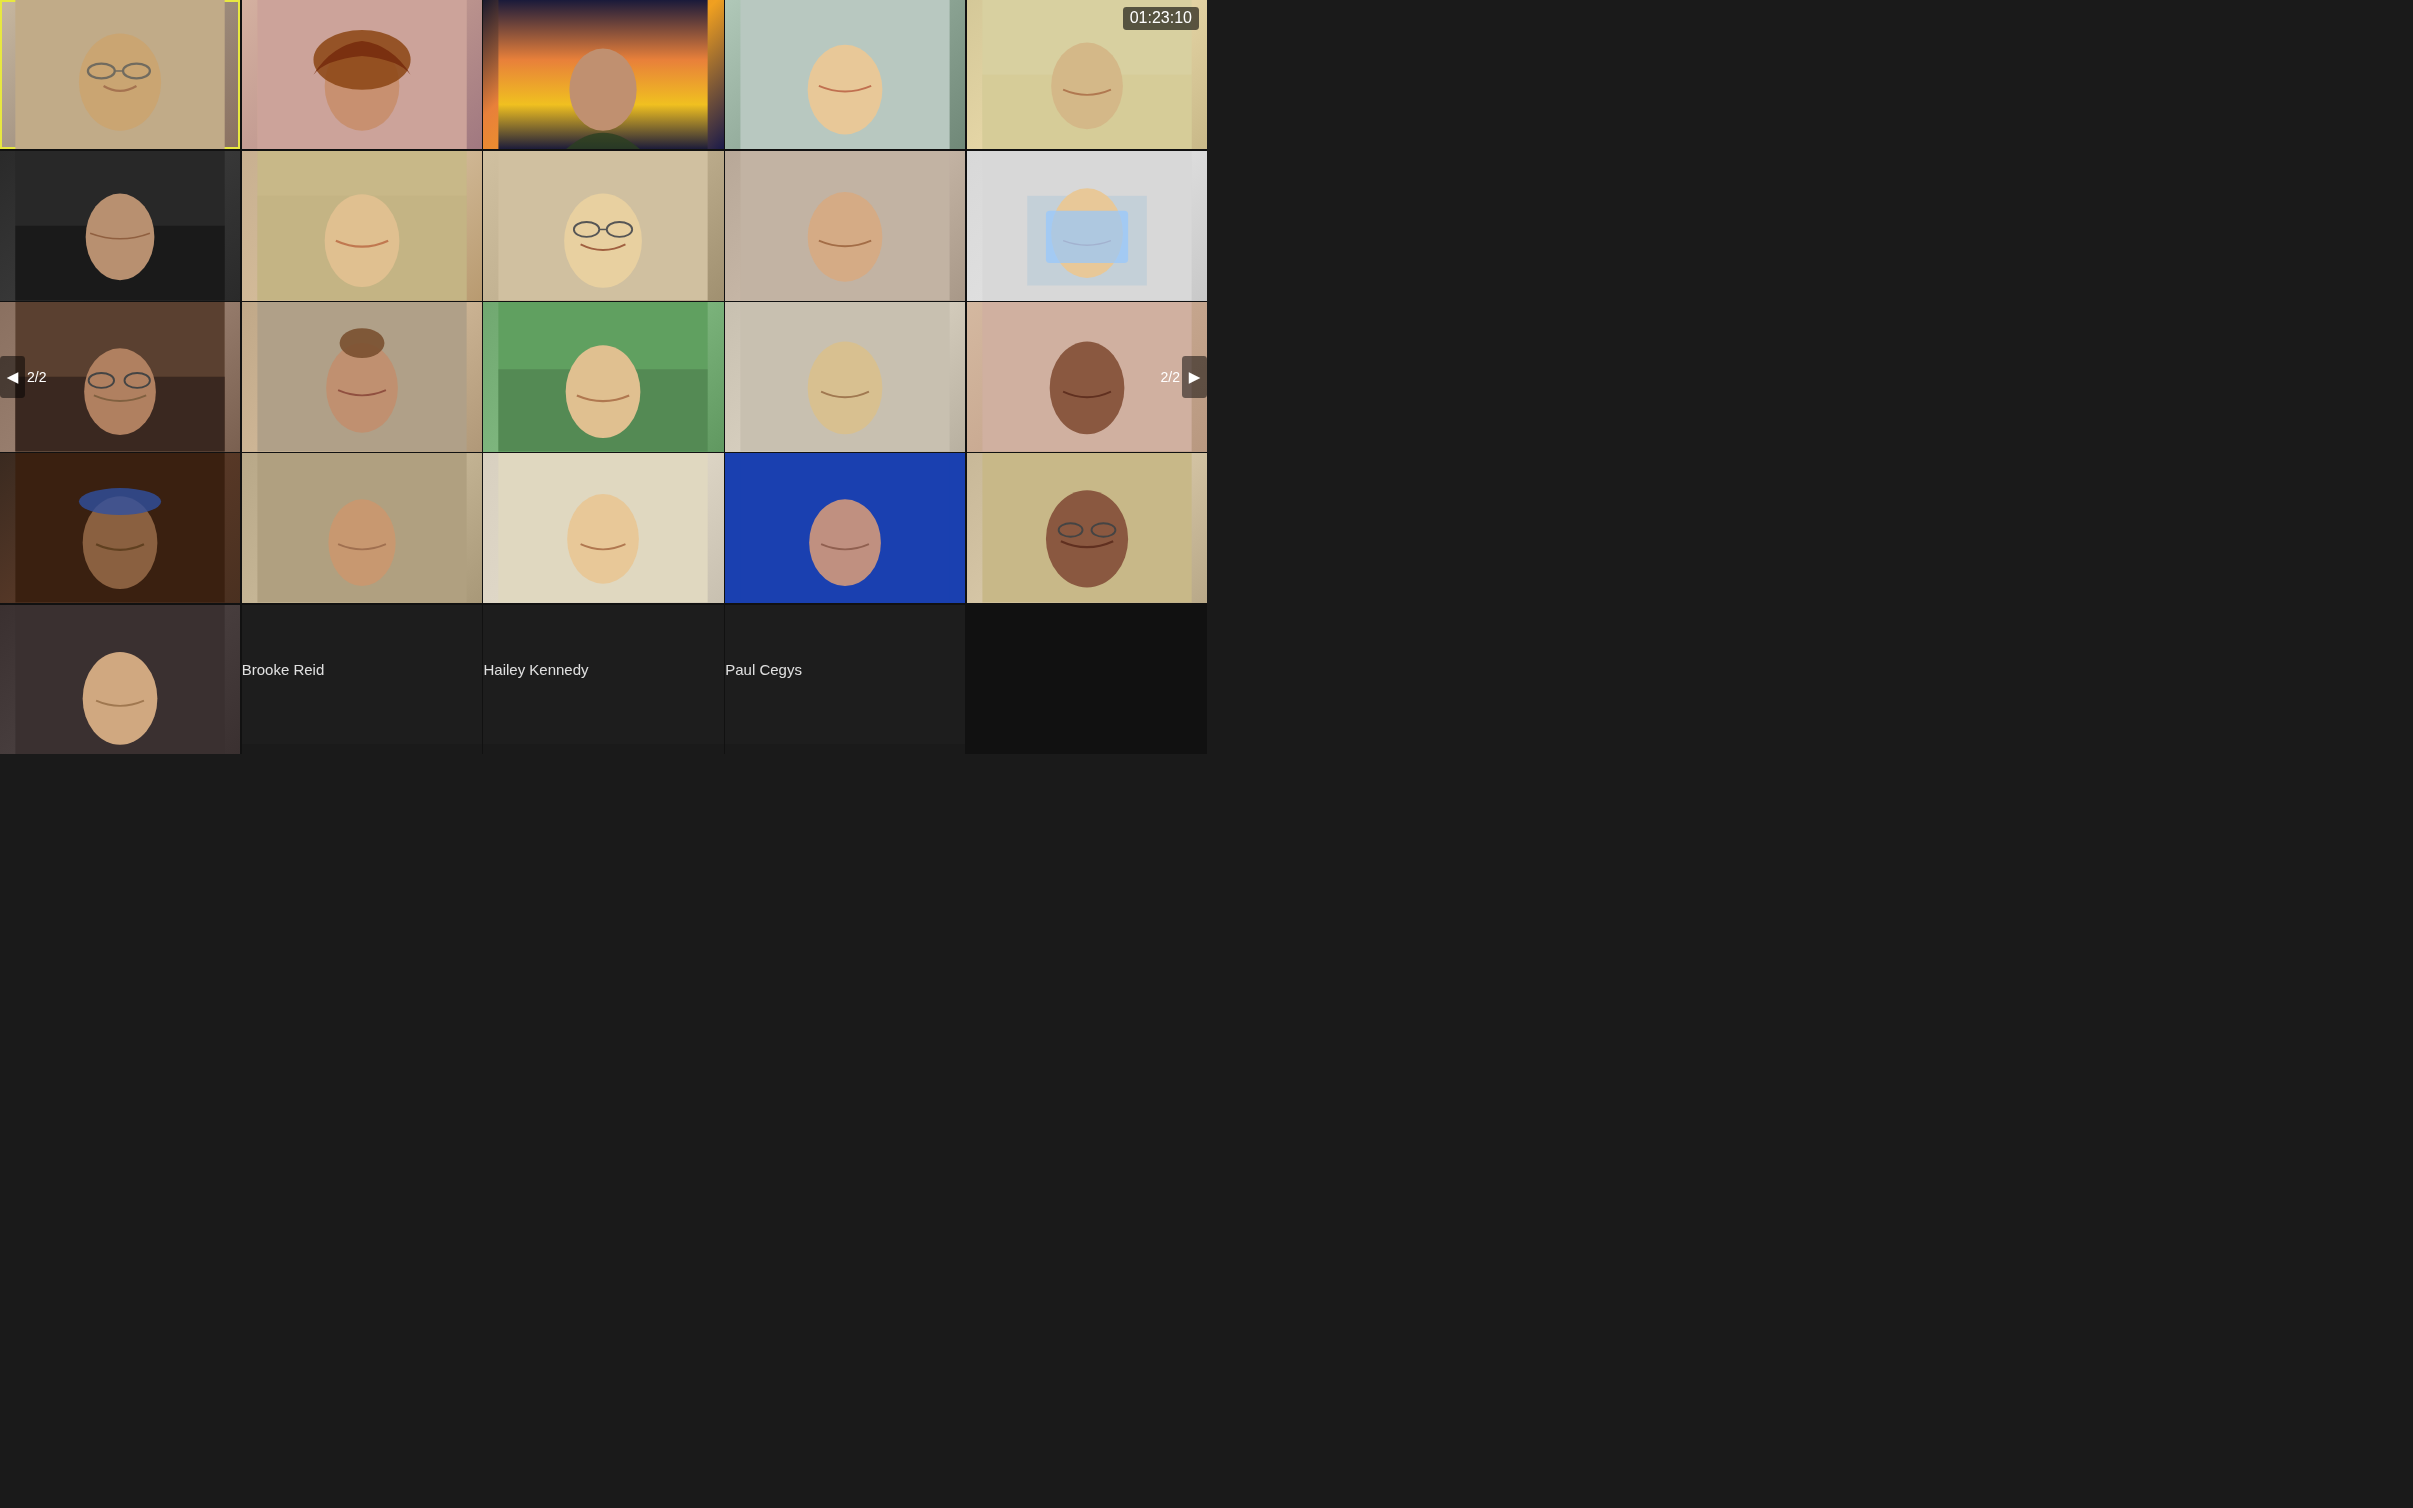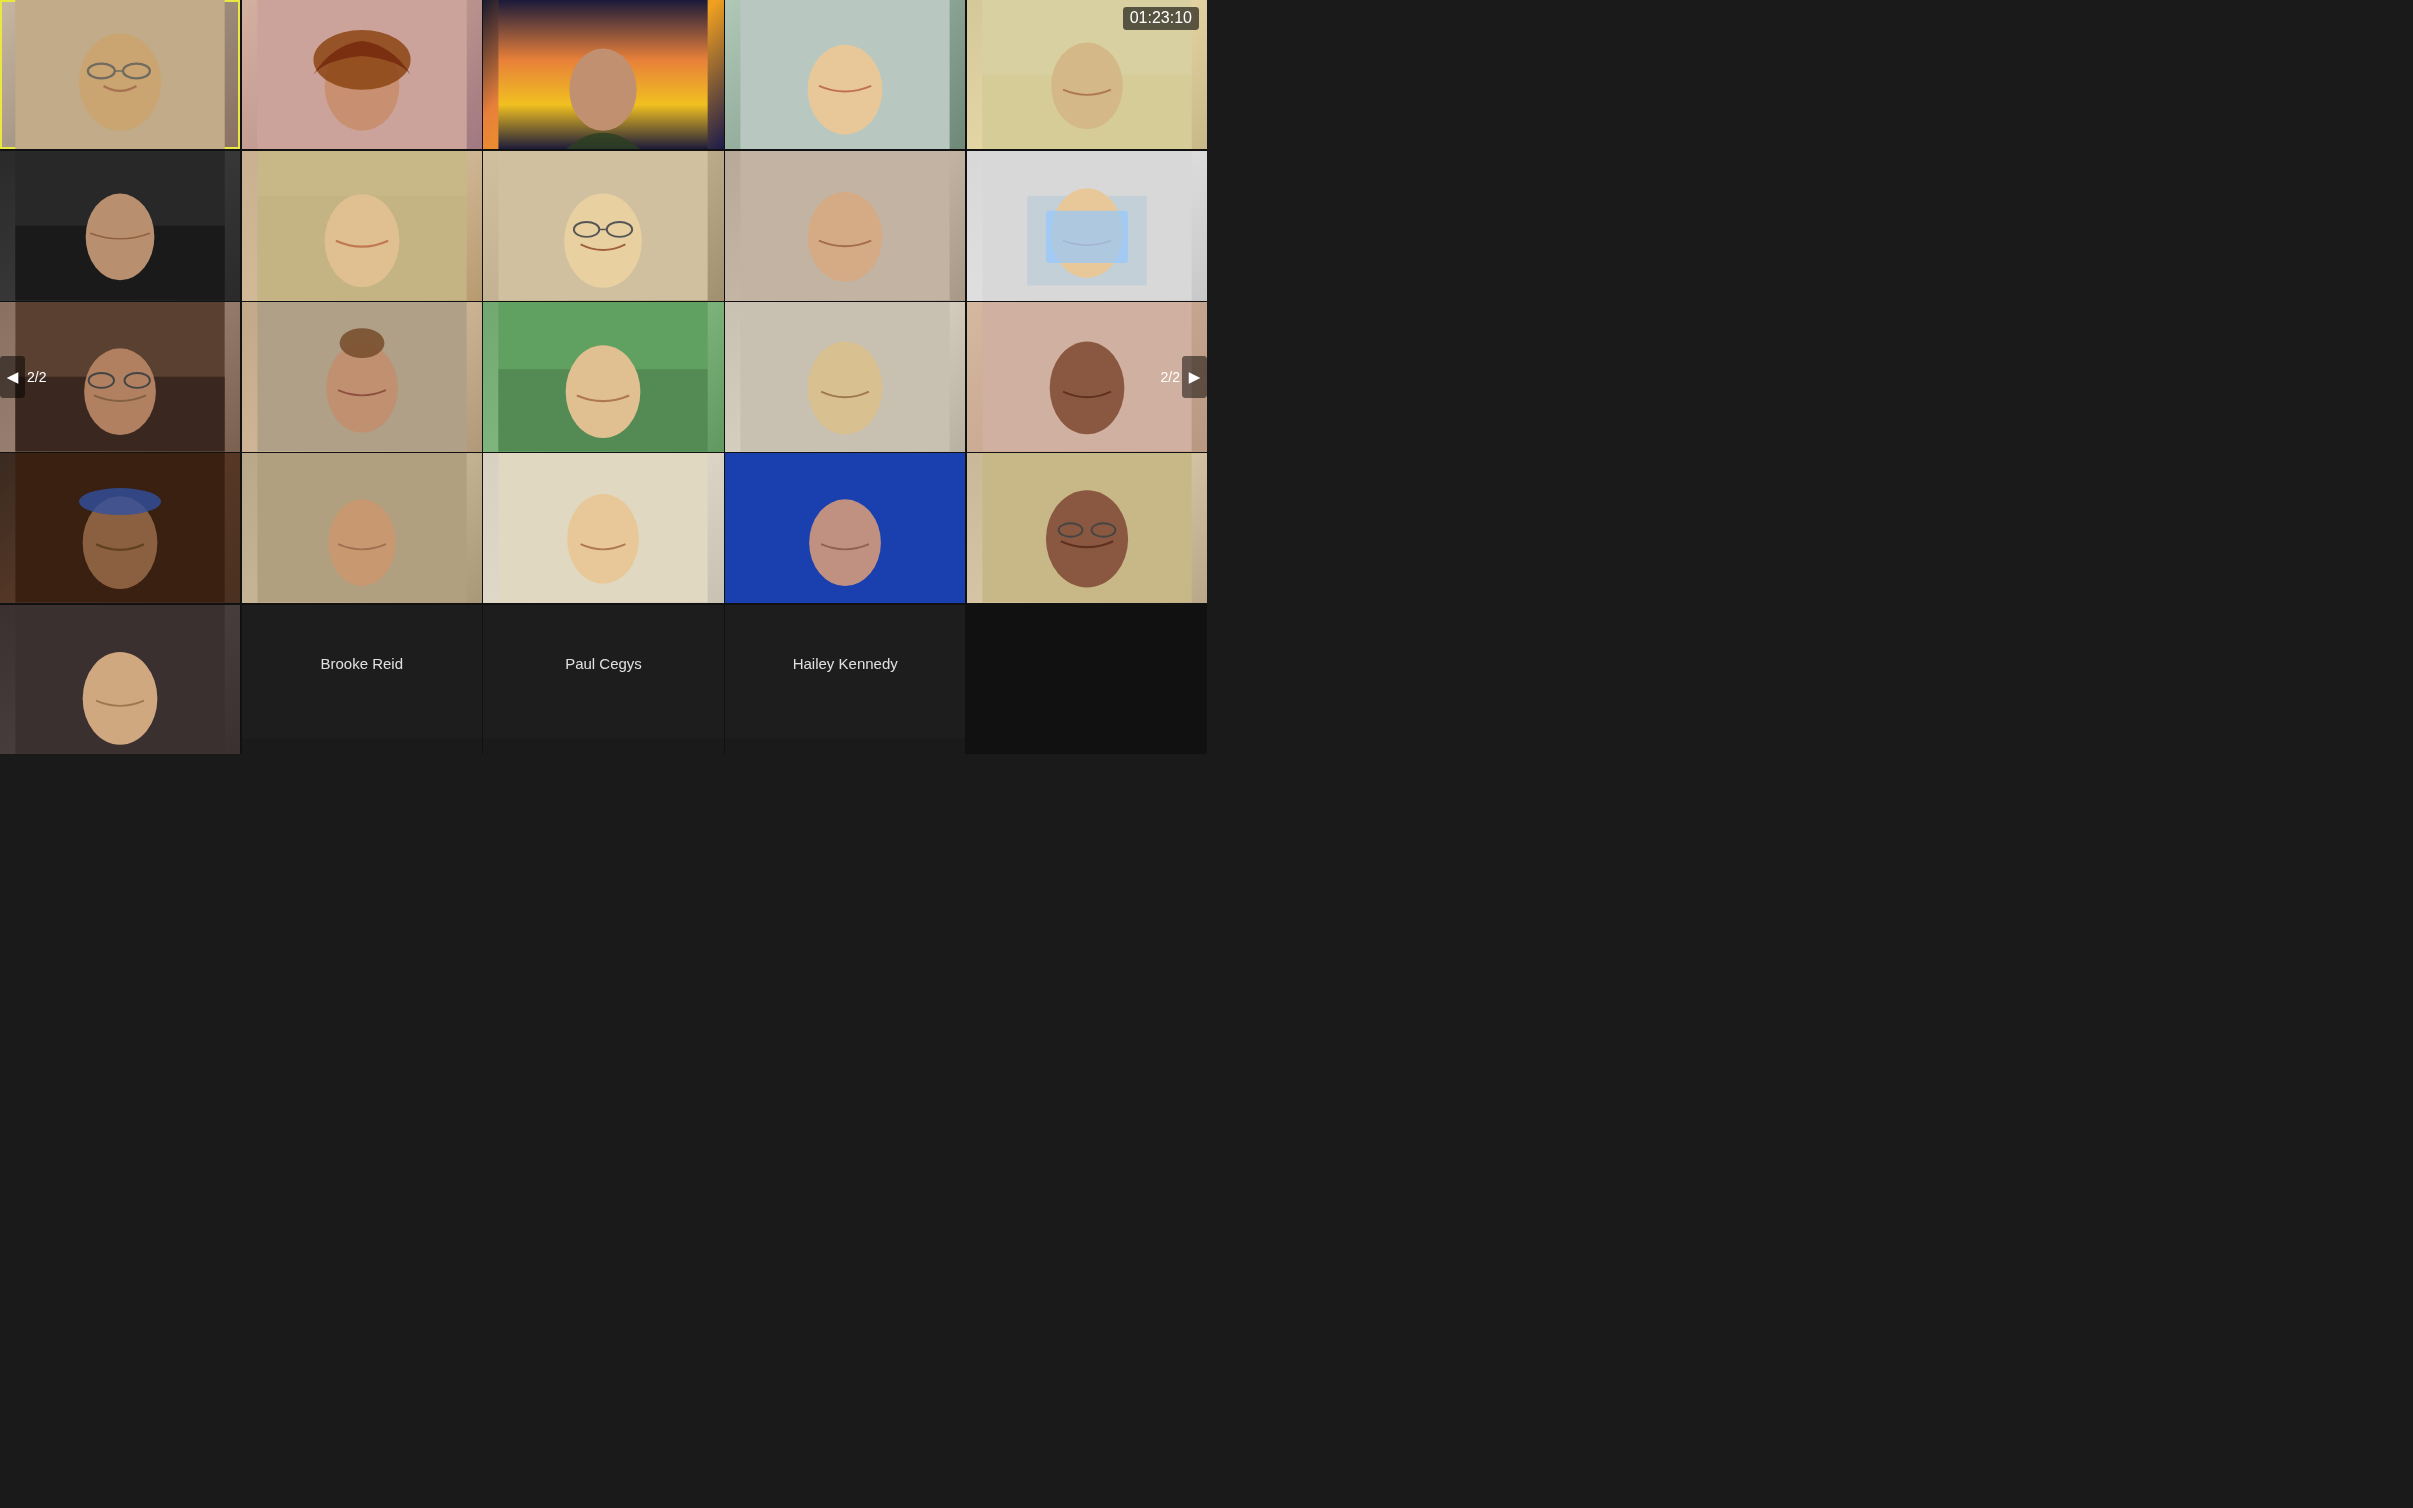--- a/index.html
+++ b/index.html
@@ -116,27 +116,27 @@
       height: 100%;
       display: flex;
       align-items: center;
       justify-content: center;
       position: relative;
       overflow: hidden;
     }
 
     .dark-name-plate {
       position: absolute;
-      bottom: 16px;
+      bottom: 10px;
       left: 0;
       right: 0;
       background: rgba(30, 30, 30, 0.85);
       display: flex;
       align-items: center;
-      justify-content: center;
+      justify-content: flex-start;
       height: 100%;
     }
 
     .dark-name-plate .plate-name {
       color: #e0e0e0;
       font-size: 15px;
       font-weight: 400;
     }
   </style>
 </head>
@@ -389,29 +389,29 @@
     </div>
   </div>
 
   <div class="cell cell-22">
     <div class="dark-name-plate">
       <span class="plate-name">Brooke Reid</span>
     </div>
   </div>
 
 
+  <div class="cell cell-24">
+    <div class="dark-name-plate">
+      <span class="plate-name">Hailey Kennedy</span>
+    </div>
+  </div>
+
   <div class="cell cell-25">
     <div class="dark-name-plate">
       <span class="plate-name">Paul Cegys</span>
-    </div>
-  </div>
-
-  <div class="cell cell-24">
-    <div class="dark-name-plate">
-      <span class="plate-name">Hailey Kennedy</span>
     </div>
   </div>
 
 </div>
 
 <div class="timer">01:23:10</div>
 
 <button class="nav-arrow nav-left">
   <span>◀</span>
 </button>

